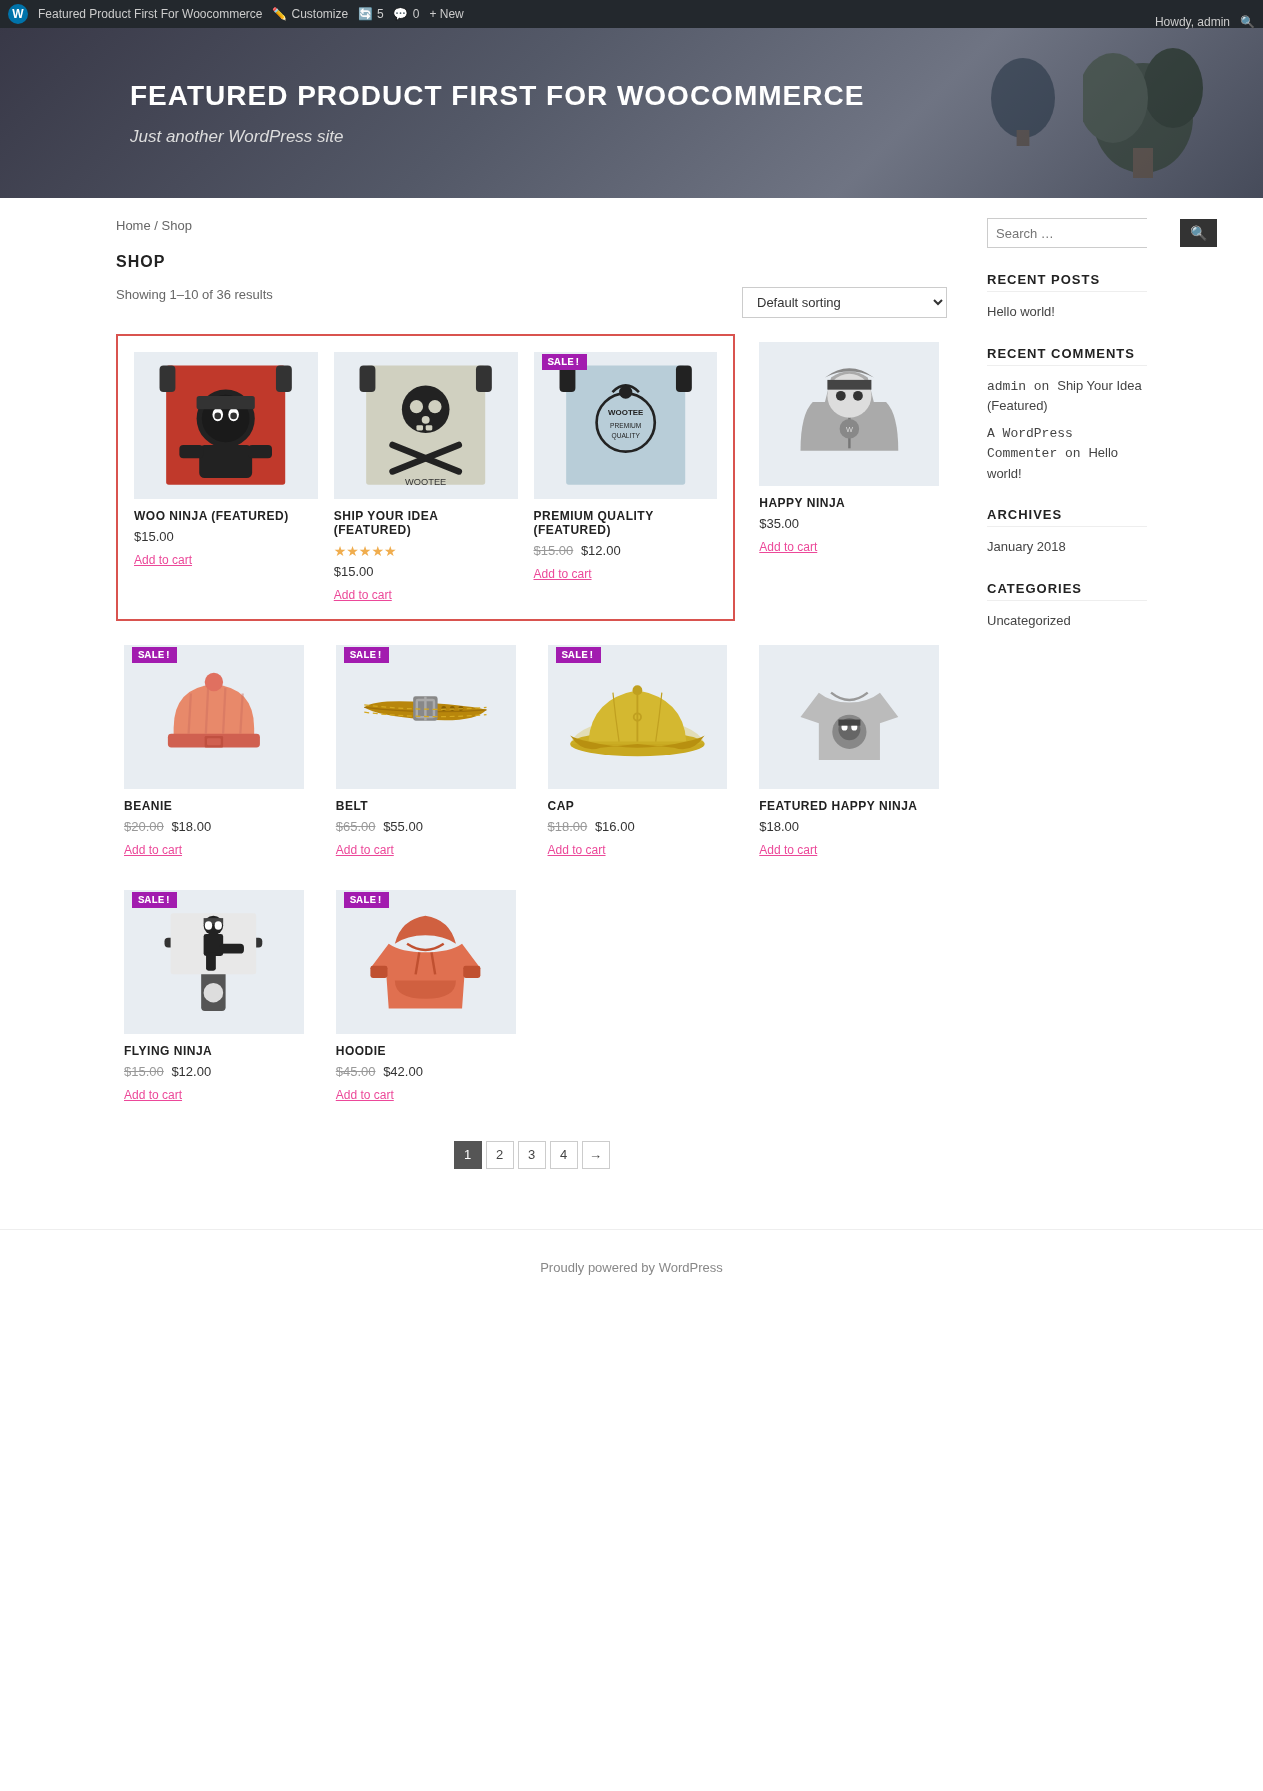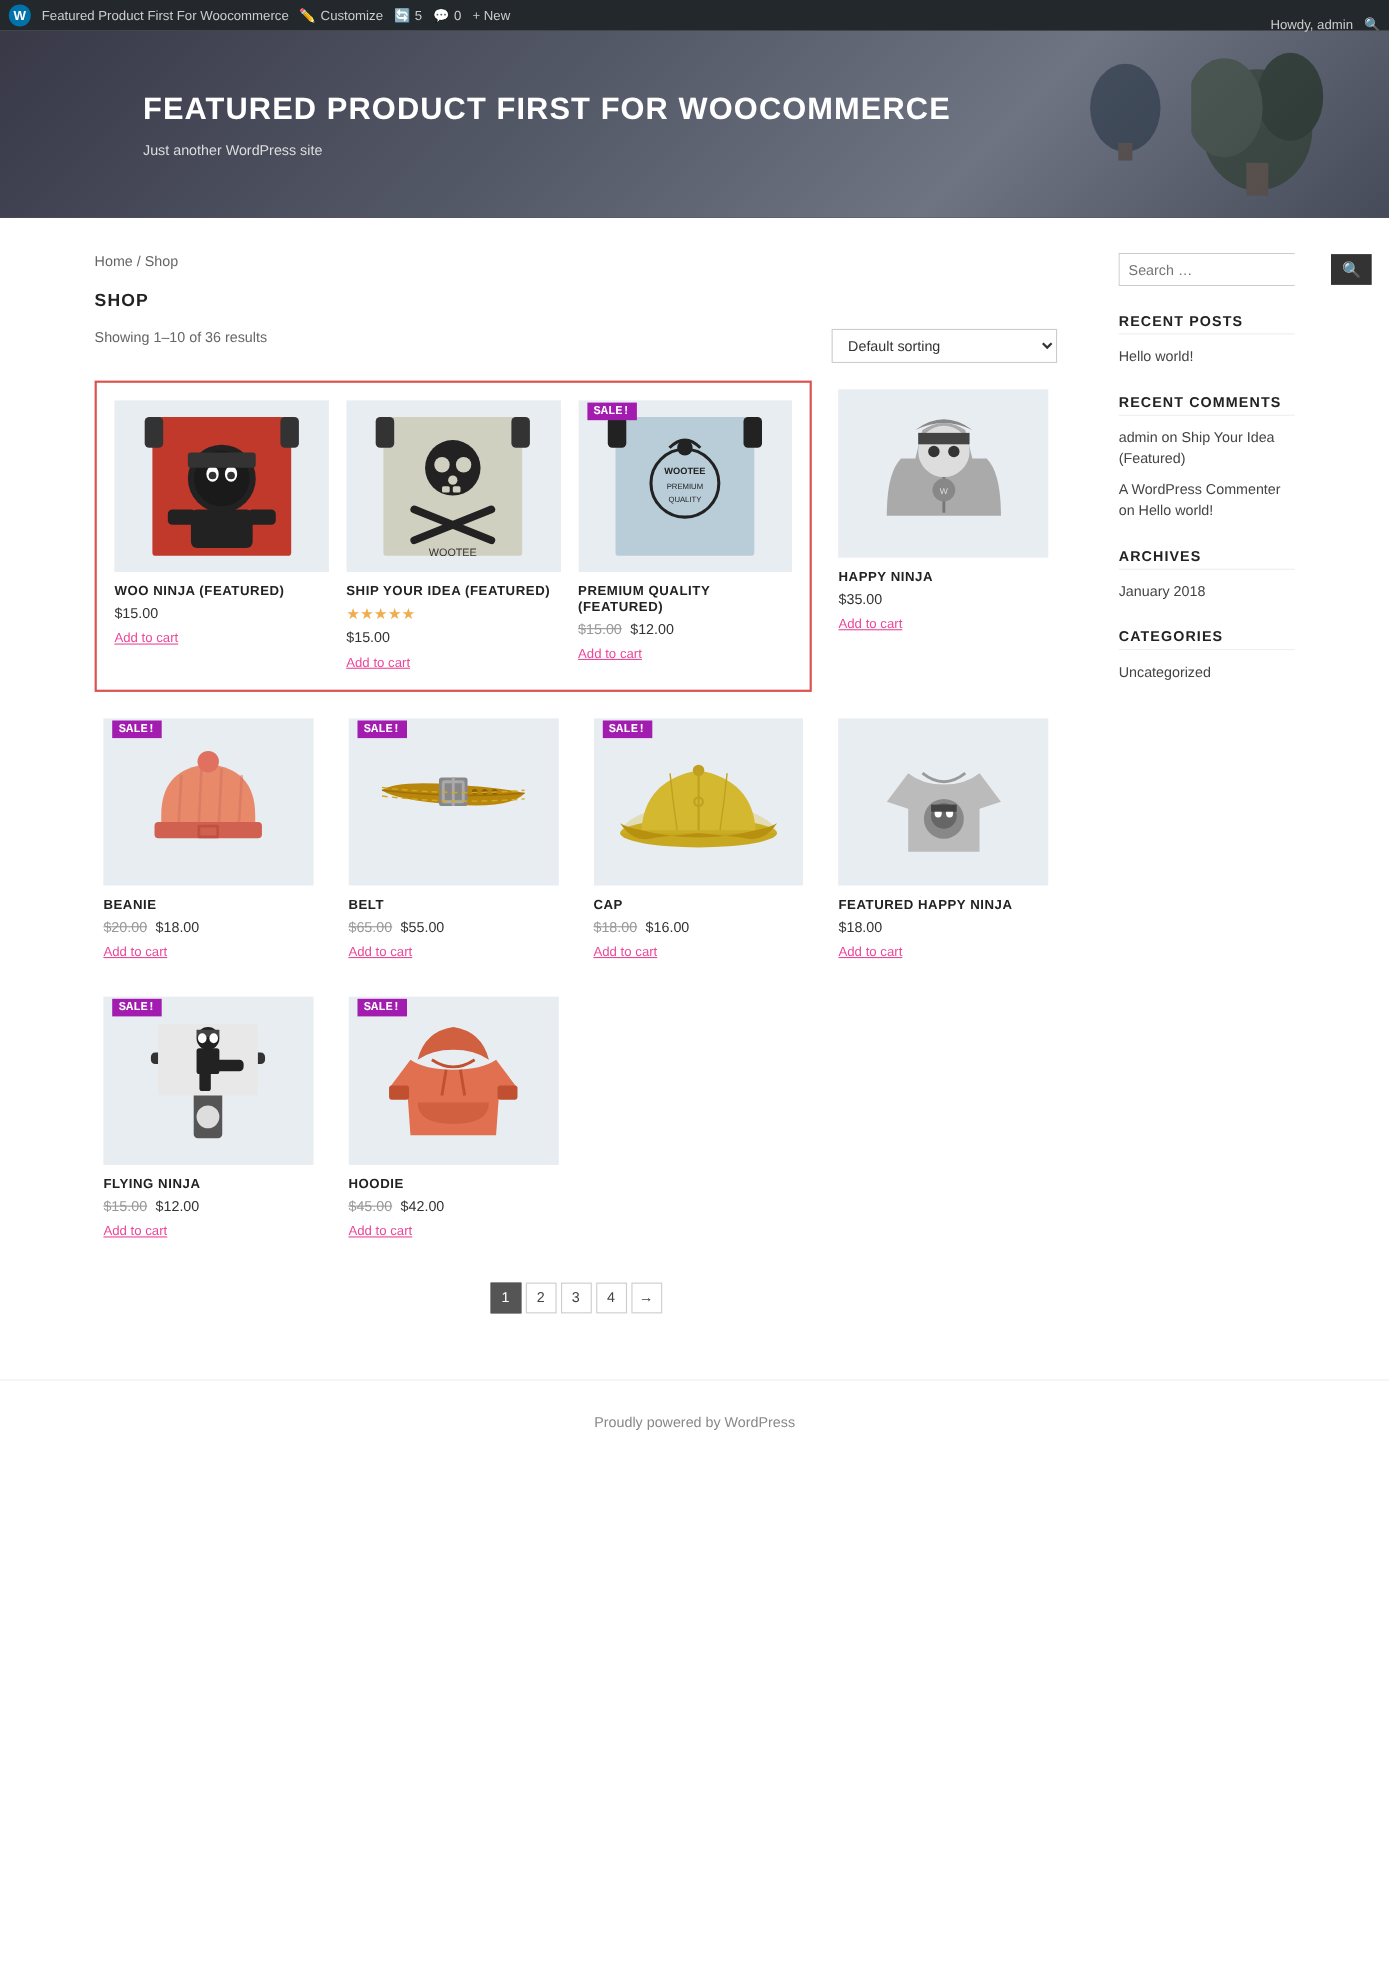--- a/index.html
+++ b/index.html
@@ -82,32 +82,33 @@
       color: #fff;
       font-size: 28px;
       font-weight: bold;
       font-family: Arial, sans-serif;
       text-transform: uppercase;
       line-height: 1.2;
       letter-spacing: 1px;
     }
     .hero-subtitle {
       color: #ddd;
-      font-size: 13px;
+      font-size: 17px;
       font-family: Arial, sans-serif;
       margin-top: 14px;
+      font-style: italic;
     }
 
     
     .main-container {
       max-width: 1263px;
-      margin: 12px auto;
-      padding: 20px 86px;
-      display: flex;
-      gap: 56px;
+      margin: 0 auto;
+      padding: 20px 116px;
+      display: flex;
+      gap: 40px;
     }
 
     
     .content-area {
       flex: 1;
       min-width: 0;
     }
 
     
     .sidebar {
@@ -291,21 +292,21 @@
       color: #444;
       text-decoration: none;
       font-family: Arial, sans-serif;
       display: block;
       margin-bottom: 4px;
       line-height: 1.5;
     }
     .sidebar-text {
       font-size: 13px;
       color: #444;
-      font-family: Liberation Sans, sans-serif;
+      font-family: Liberation Mono, monospace;
       line-height: 1.5;
     }
 
     
     .pagination {
       display: flex;
       align-items: center;
       gap: 4px;
       margin-top: 20px;
       justify-content: center;

